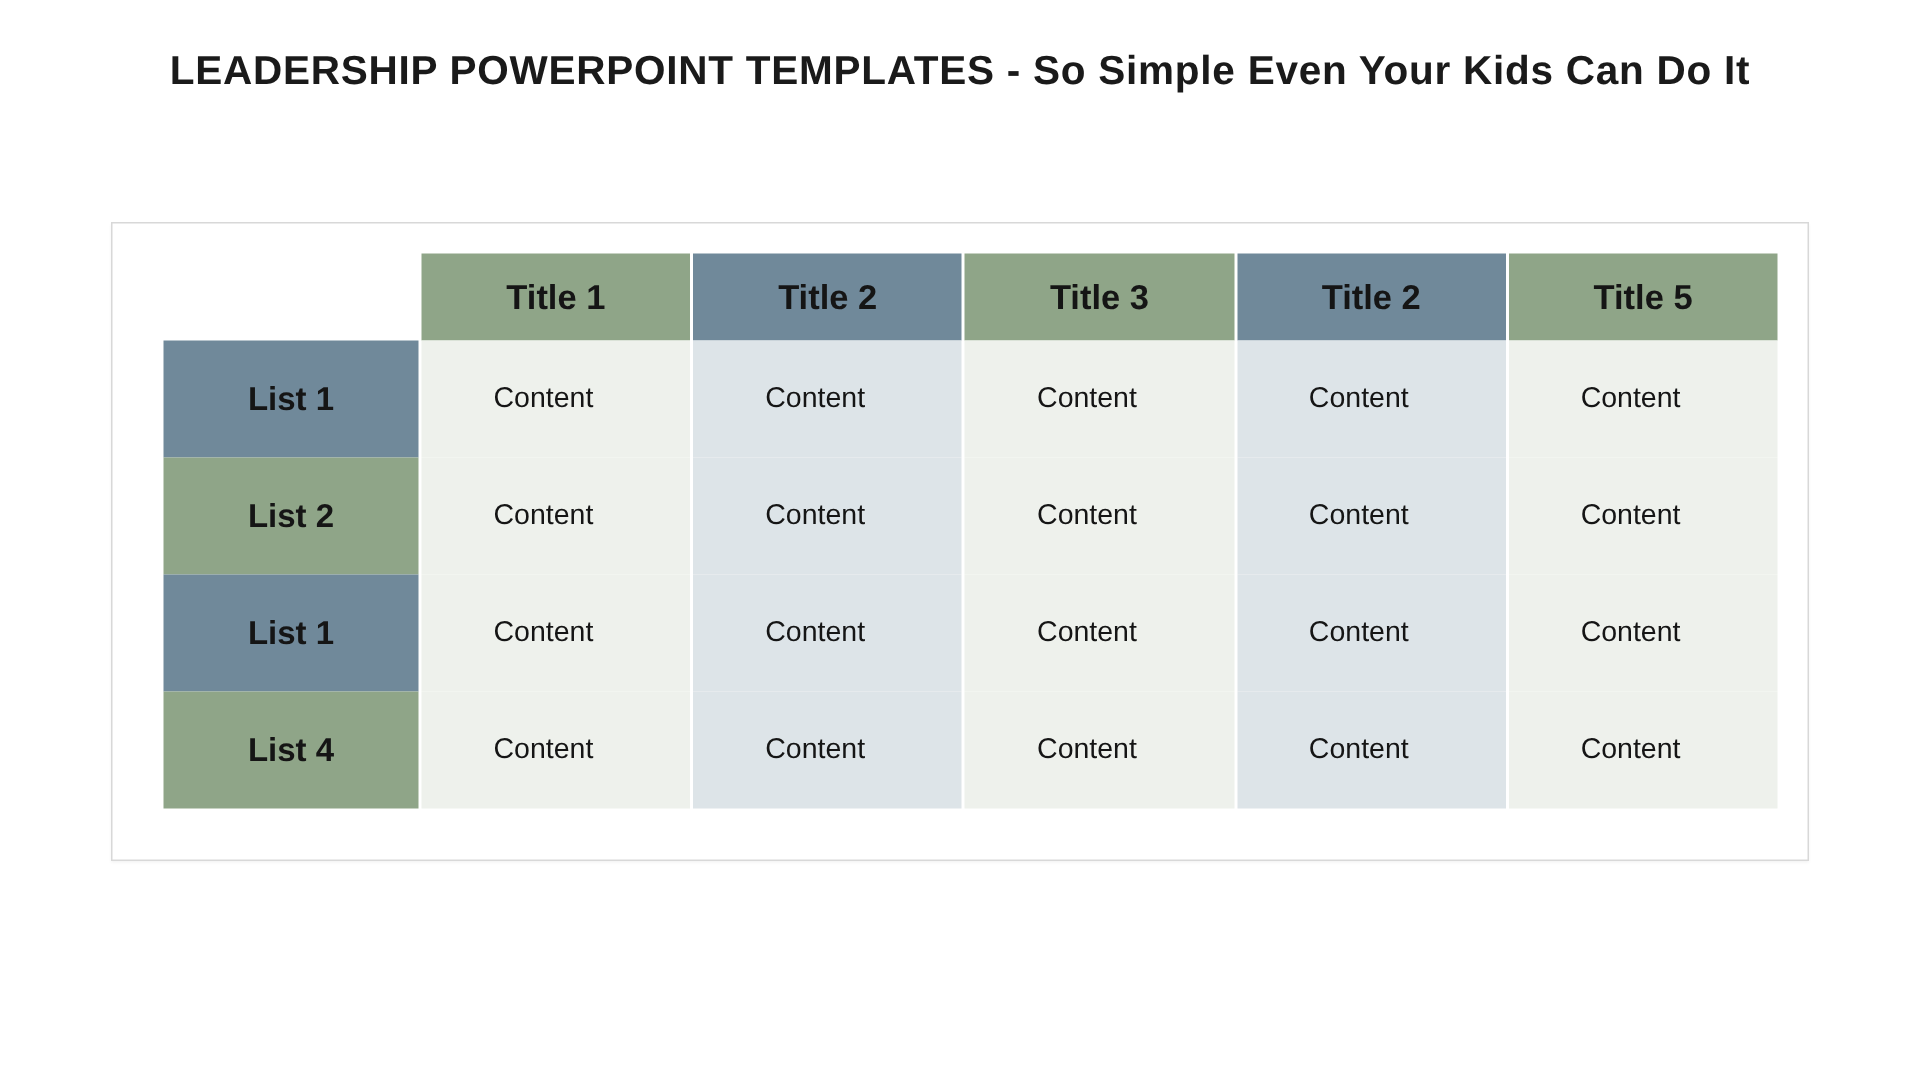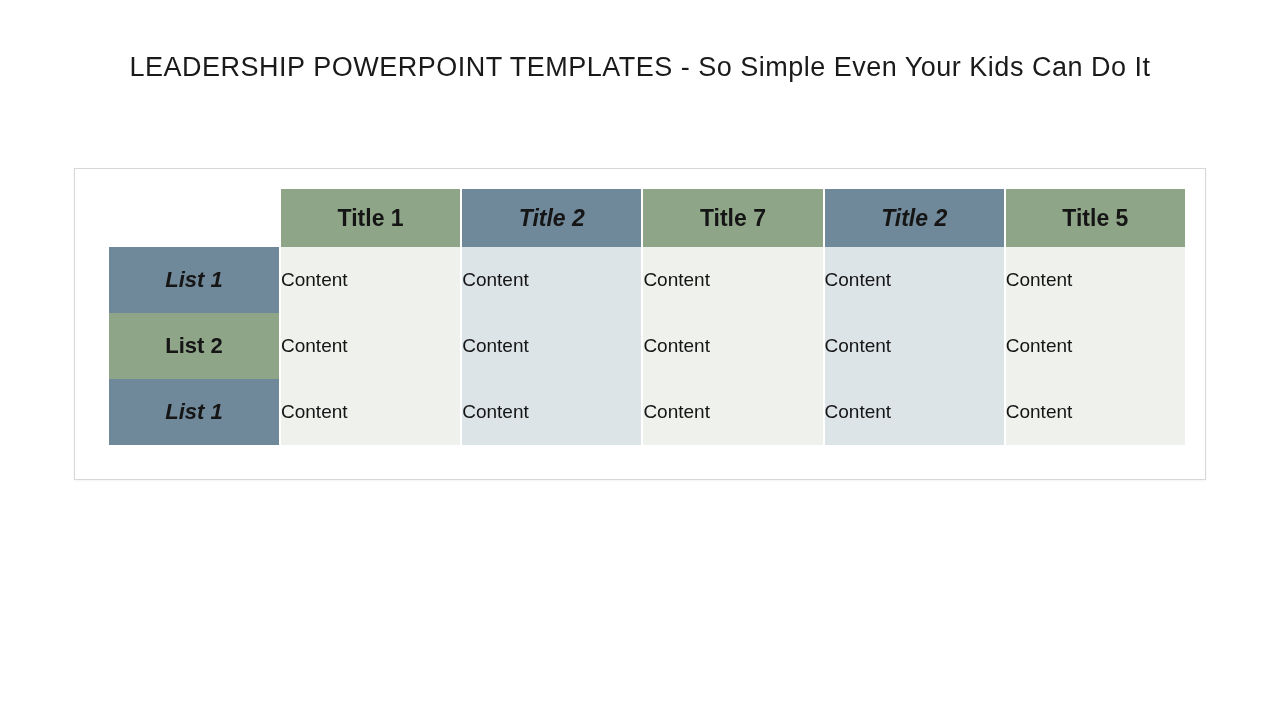--- a/index.html
+++ b/index.html
@@ -6,85 +6,85 @@
     body {
       width: 1280px;
       height: 720px;
       background: #fff;
       font-family: 'Segoe UI', Arial, sans-serif;
       overflow: hidden;
     }
     .page-title {
       text-align: center;
       font-size: 27px;
-      font-weight: 400;
+      font-weight: 700;
       color: #1a1a1a;
       padding: 32px 20px 0 20px;
       letter-spacing: 0.5px;
-      margin-top: 20px;
     }
     .table-panel {
       margin: 85px 74px 0 74px;
       background: #fff;
       border: 1px solid #d8d8d8;
       box-shadow: 0 1px 2px rgba(0,0,0,0.05);
       padding: 20px 18px 34px 32px;
     }
     table {
       border-collapse: separate;
       border-spacing: 2px 0;
       width: 100%;
       table-layout: fixed;
     }
     th, td {
-      height: 66px;
+      height: 78px;
       vertical-align: middle;
       font-size: 19px;
     }
     .corner {
       background: #fff;
     }
     .col-head {
       font-weight: 800;
       font-size: 23px;
       color: #151515;
       text-align: center;
     }
     .row-head {
       font-weight: 800;
       font-size: 22px;
       color: #151515;
       text-align: center;
     }
     .cell {
       text-align: left;
+      padding-left: 48px;
       color: #151515;
       font-weight: 400;
     }
     .bg-green { background: #8fa588; margin-top: 36px; }
-    .bg-blue  { background: #70899a; font-style: italic; }
+    .bg-blue  { background: #70899a; }
     .col-light-green { background: #eef1ec; }
     .col-light-blue  { background: #dde4e8; }
     tr.hrow th.col-head { height: 58px; }
     tr.hrow .corner { height: 58px; }
     .row-head-cell { width: 170px; }
   </style>
 </head>
 <body>
 
 <h1 class="page-title">LEADERSHIP POWERPOINT TEMPLATES - So Simple Even Your Kids Can Do It</h1>
 
 <div class="table-panel">
   <table>
     <tbody>
         <tr class="hrow">
       <th class="corner row-head-cell"></th>
       <th class="col-head bg-green">Title 1</th>
       <th class="col-head bg-blue">Title 2</th>
-      <th class="col-head bg-green">Title 7</th>
+      <th class="col-head bg-green">Title 3</th>
       <th class="col-head bg-blue">Title 2</th>
       <th class="col-head bg-green">Title 5</th>
     </tr>
     <tr>
       <th class="row-head bg-blue row-head-cell">List 1</th>
       <td class="cell col-light-green">Content</td>
       <td class="cell col-light-blue">Content</td>
       <td class="cell col-light-green">Content</td>
       <td class="cell col-light-blue">Content</td>
       <td class="cell col-light-green">Content</td>
@@ -98,15 +98,23 @@
       <td class="cell col-light-green">Content</td>
     </tr>
     <tr>
       <th class="row-head bg-blue row-head-cell">List 1</th>
       <td class="cell col-light-green">Content</td>
       <td class="cell col-light-blue">Content</td>
       <td class="cell col-light-green">Content</td>
       <td class="cell col-light-blue">Content</td>
       <td class="cell col-light-green">Content</td>
     </tr>
+    <tr>
+      <th class="row-head bg-green row-head-cell">List 4</th>
+      <td class="cell col-light-green">Content</td>
+      <td class="cell col-light-blue">Content</td>
+      <td class="cell col-light-green">Content</td>
+      <td class="cell col-light-blue">Content</td>
+      <td class="cell col-light-green">Content</td>
+    </tr>
   </tbody>
     </table>
 </div>
 
 </body></html>

